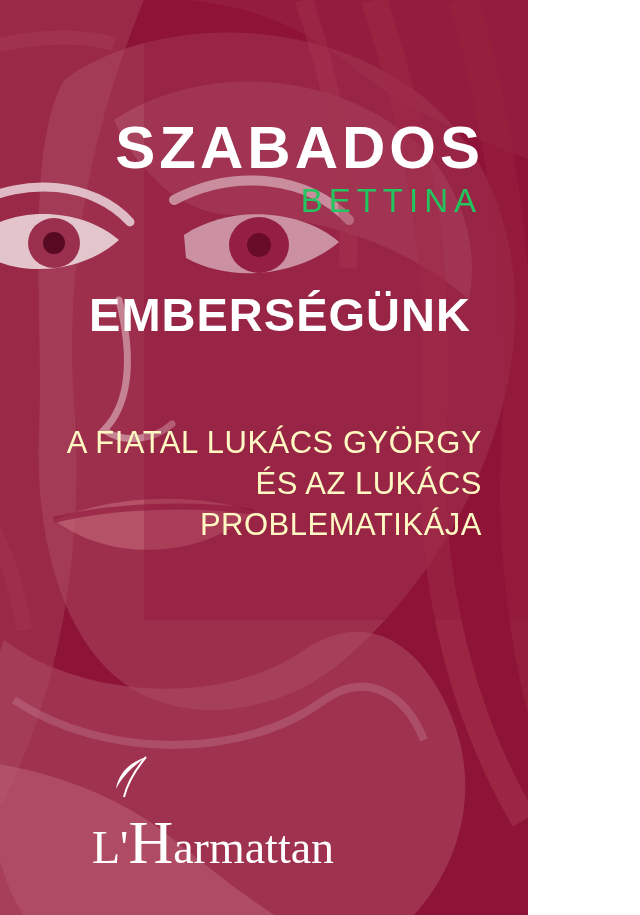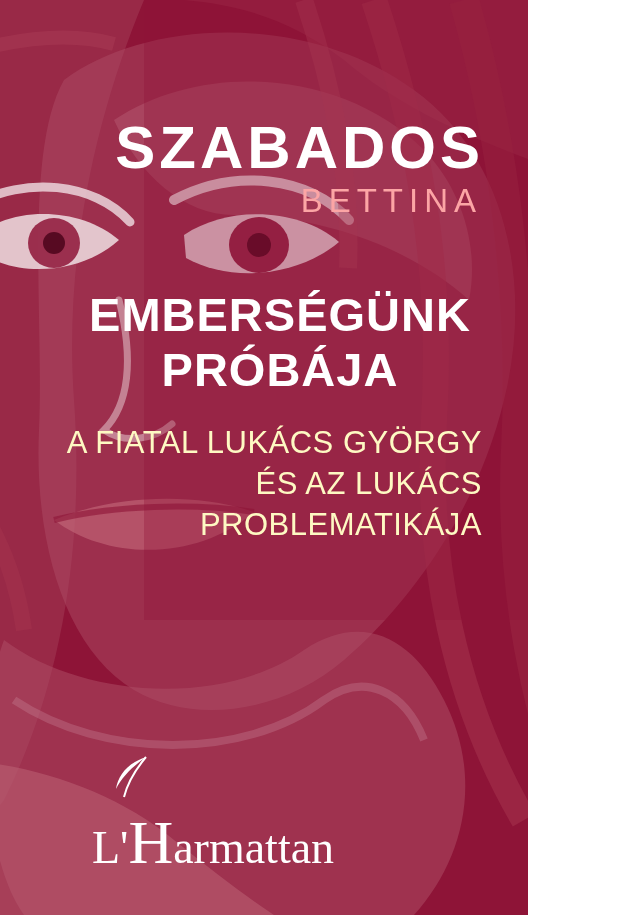--- a/index.html
+++ b/index.html
@@ -49,21 +49,21 @@
     white-space: nowrap;
   }
   .author-first {
     position: absolute;
     top: 184px;
     right: 46px;
     font-size: 33px;
     font-weight: 400;
     letter-spacing: 6px;
     line-height: 1;
-    color: #fca5a5;
+    color: #22c55e;
     white-space: nowrap;
   }
   .title-block {
     position: absolute;
     top: 288px;
     left: 0;
     right: 0;
     text-align: center;
     padding-left: 32px;
   }
@@ -183,21 +183,20 @@
   </div>
 
   <div class="text-layer">
 
     <div class="author-last">SZABADOS</div>
 
     <div class="author-first">BETTINA</div>
 
     <div class="title-block">
       <div class="title-line">EMBERSÉGÜNK</div>
-      <div class="title-line">PRÓBÁJA</div>
     </div>
 
     <div class="subtitle-block">
       <div class="subtitle-line">A FIATAL LUKÁCS GYÖRGY</div>
       <div class="subtitle-line">ÉS AZ LUKÁCS</div>
       <div class="subtitle-line">PROBLEMATIKÁJA</div>
     </div>
 
 
     <div class="publisher">

